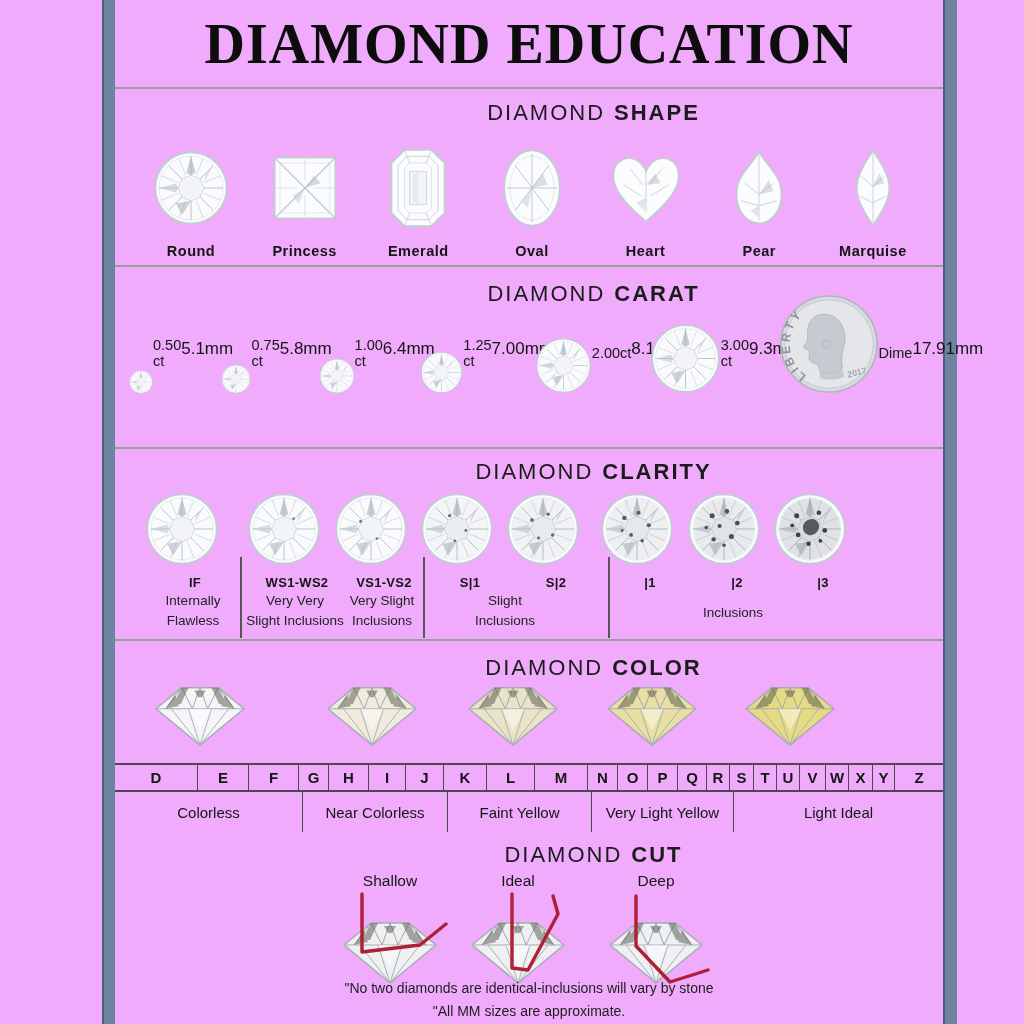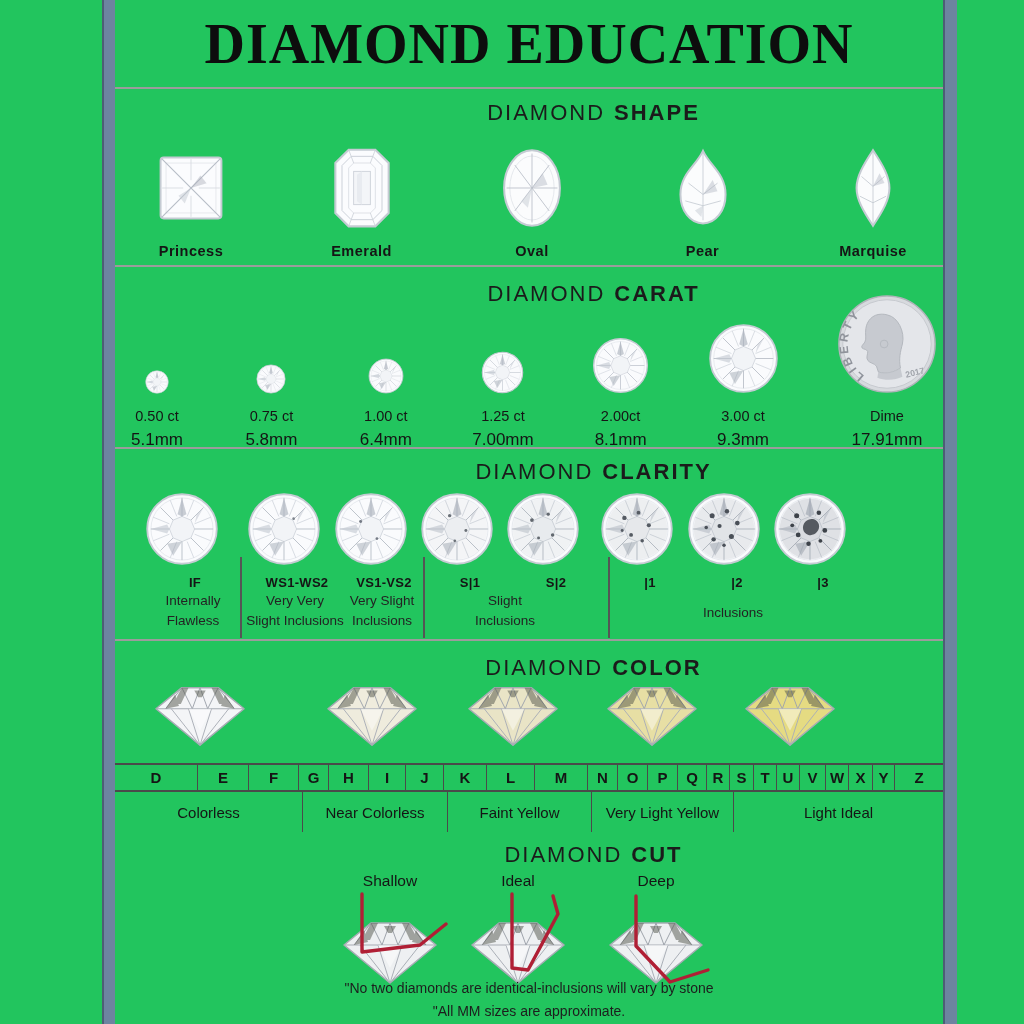--- a/index.html
+++ b/index.html
@@ -1,37 +1,37 @@
 <!DOCTYPE html>
 <html><head>
 <meta charset="utf-8">
 <style>
   html,body{margin:0;padding:0;background:#fff;}
-  .page{position:relative;width:1024px;height:1024px;background:#22c55e;overflow:hidden;
+  .page{position:relative;width:1024px;height:1024px;background:#f0abfc;overflow:hidden;
         font-family:"Liberation Sans",sans-serif;color:#151515;}
   .stripe{position:absolute;top:0;bottom:0;width:13px;background:#6d84a0;
           border-left:2px solid #4d5e75;box-sizing:border-box;}
   .stripe.left{left:102px;}
   .stripe.right{left:943px;width:14px;}
   .content{position:absolute;left:115px;top:0;width:828px;height:1024px;}
   .hr{position:absolute;left:0;width:828px;height:2px;background:#9c9c9c;}
   .title{position:absolute;top:12px;left:0;width:828px;text-align:center;
          font-family:"Liberation Serif",serif;font-weight:bold;font-size:56px;
          letter-spacing:1px;color:#0d0d0d;white-space:nowrap;}
   .sec-head{position:absolute;left:0;width:957px;text-align:center;font-size:22px;
             letter-spacing:2px;color:#1b1b1b;white-space:nowrap;}
   .sec-head .bold{font-weight:bold;margin-left:9px;}
   
   .shp-row{position:absolute;top:143px;left:28px;right:22px;display:flex;justify-content:space-between;}
   .shp-item{width:96px;display:flex;flex-direction:column;align-items:center;}
   .shp-ico{height:90px;display:flex;align-items:center;justify-content:center;}
   .shp-lbl{margin-top:10px;font-weight:bold;font-size:14.5px;letter-spacing:.5px;}
   
   .ct-row{position:absolute;top:298px;left:14px;right:6px;display:flex;justify-content:space-between;}
-  .ct-item{display:flex;flex-direction:column;align-items:center;min-width:56px;}
+  .ct-item{display:flex;flex-direction:row;align-items:center;min-width:56px;}
   .ct-gem{height:96px;display:flex;align-items:flex-end;justify-content:center;}
   .ct-c{margin-top:14px;font-size:14.5px;}
   .ct-m{margin-top:6px;font-size:17px;}
   
   .cl-item{position:absolute;top:492px;width:100px;text-align:center;}
   .cl-code{margin-top:9px;font-weight:bold;font-size:13px;letter-spacing:.3px;}
   .cl-div{position:absolute;top:557px;width:2px;height:81px;background:#555;}
   .cl-desc{position:absolute;top:591px;width:150px;text-align:center;font-size:13.5px;line-height:1.5;color:#232323;}
   .cl-desc.single{top:603px;}
   
@@ -233,20 +233,28 @@
 
     <div class="title">DIAMOND EDUCATION</div>
     <div class="hr" style="top:87px"></div>
 
     <div class="sec-head" style="top:100px">
       <span>DIAMOND</span><span class="bold">SHAPE</span>
     </div>
     <div class="shp-row">
       <div class="shp-item">
         <div class="shp-ico">
+            <svg width="76" height="76">
+              <use href="#g-round"></use>
+            </svg>
+          </div>
+        <div class="shp-lbl">Round</div>
+      </div>
+      <div class="shp-item">
+        <div class="shp-ico">
             <svg width="78" height="78">
               <use href="#g-princess"></use>
             </svg>
           </div>
         <div class="shp-lbl">Princess</div>
       </div>
       <div class="shp-item">
         <div class="shp-ico">
             <svg width="60" height="84">
               <use href="#g-emerald"></use>
@@ -254,20 +262,28 @@
           </div>
         <div class="shp-lbl">Emerald</div>
       </div>
       <div class="shp-item">
         <div class="shp-ico">
             <svg width="64" height="84">
               <use href="#g-oval"></use>
             </svg>
           </div>
         <div class="shp-lbl">Oval</div>
+      </div>
+      <div class="shp-item">
+        <div class="shp-ico">
+            <svg width="80" height="78">
+              <use href="#g-heart"></use>
+            </svg>
+          </div>
+        <div class="shp-lbl">Heart</div>
       </div>
       <div class="shp-item">
         <div class="shp-ico">
             <svg width="58" height="82">
               <use href="#g-pear"></use>
             </svg>
           </div>
         <div class="shp-lbl">Pear</div>
       </div>
       <div class="shp-item">

